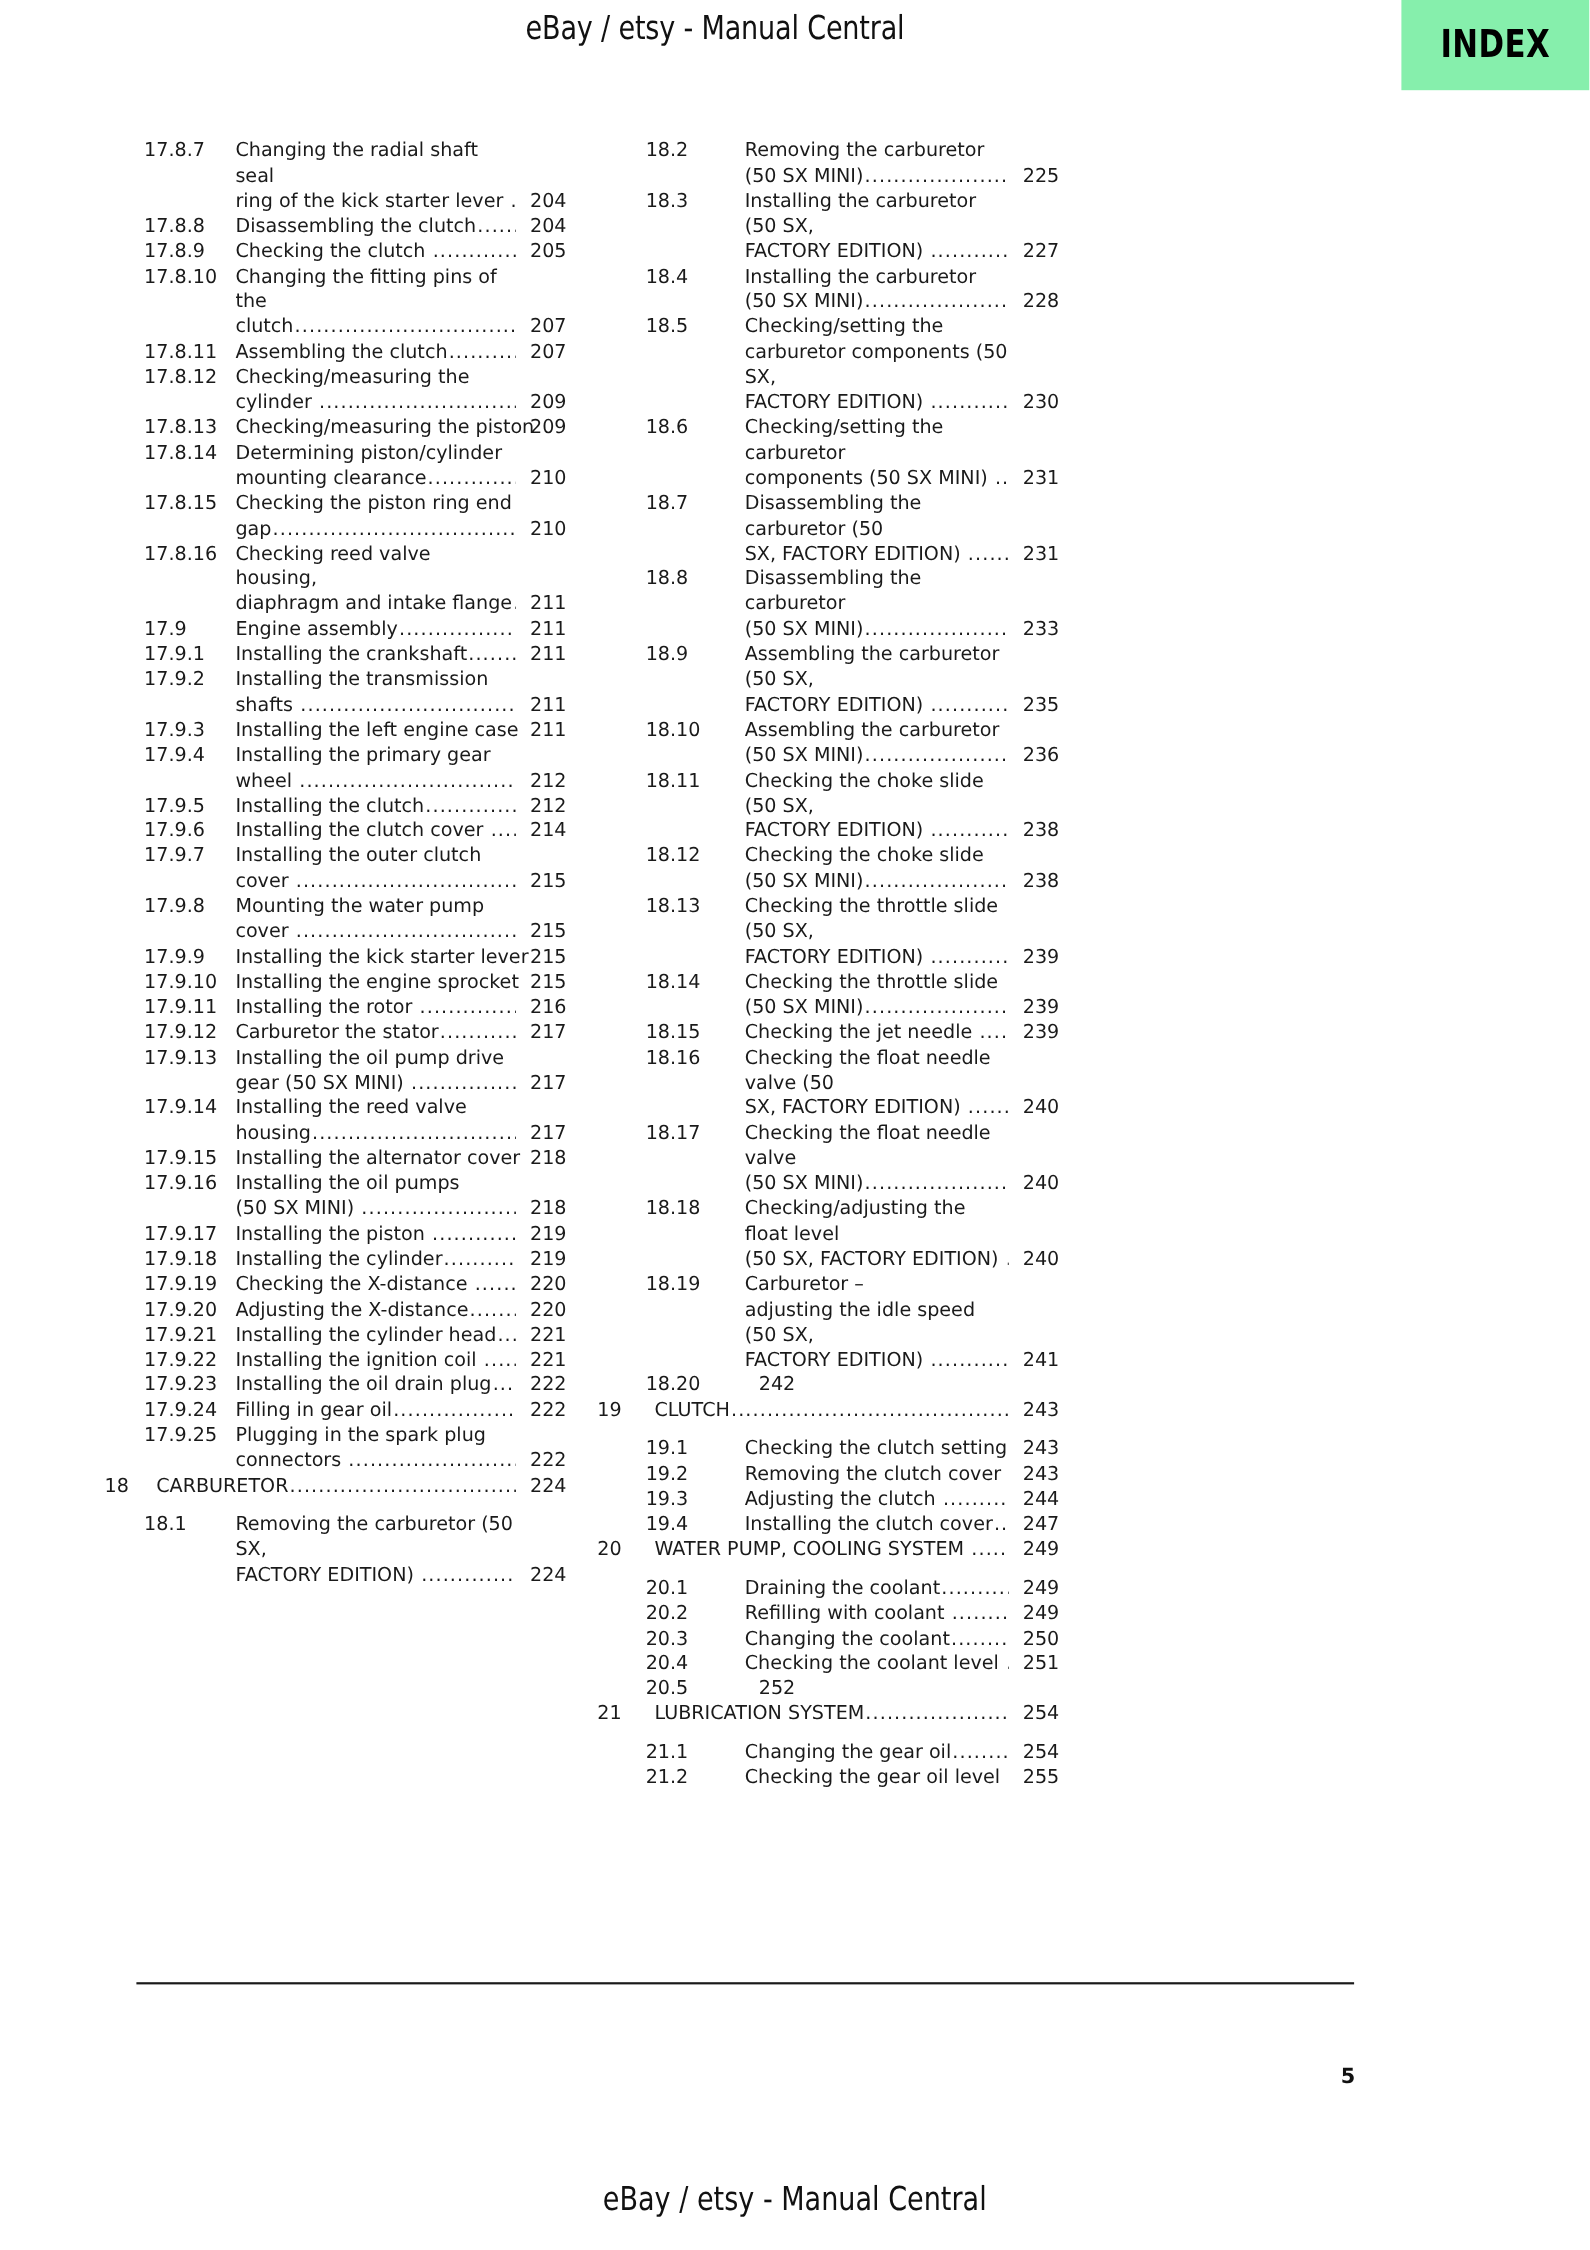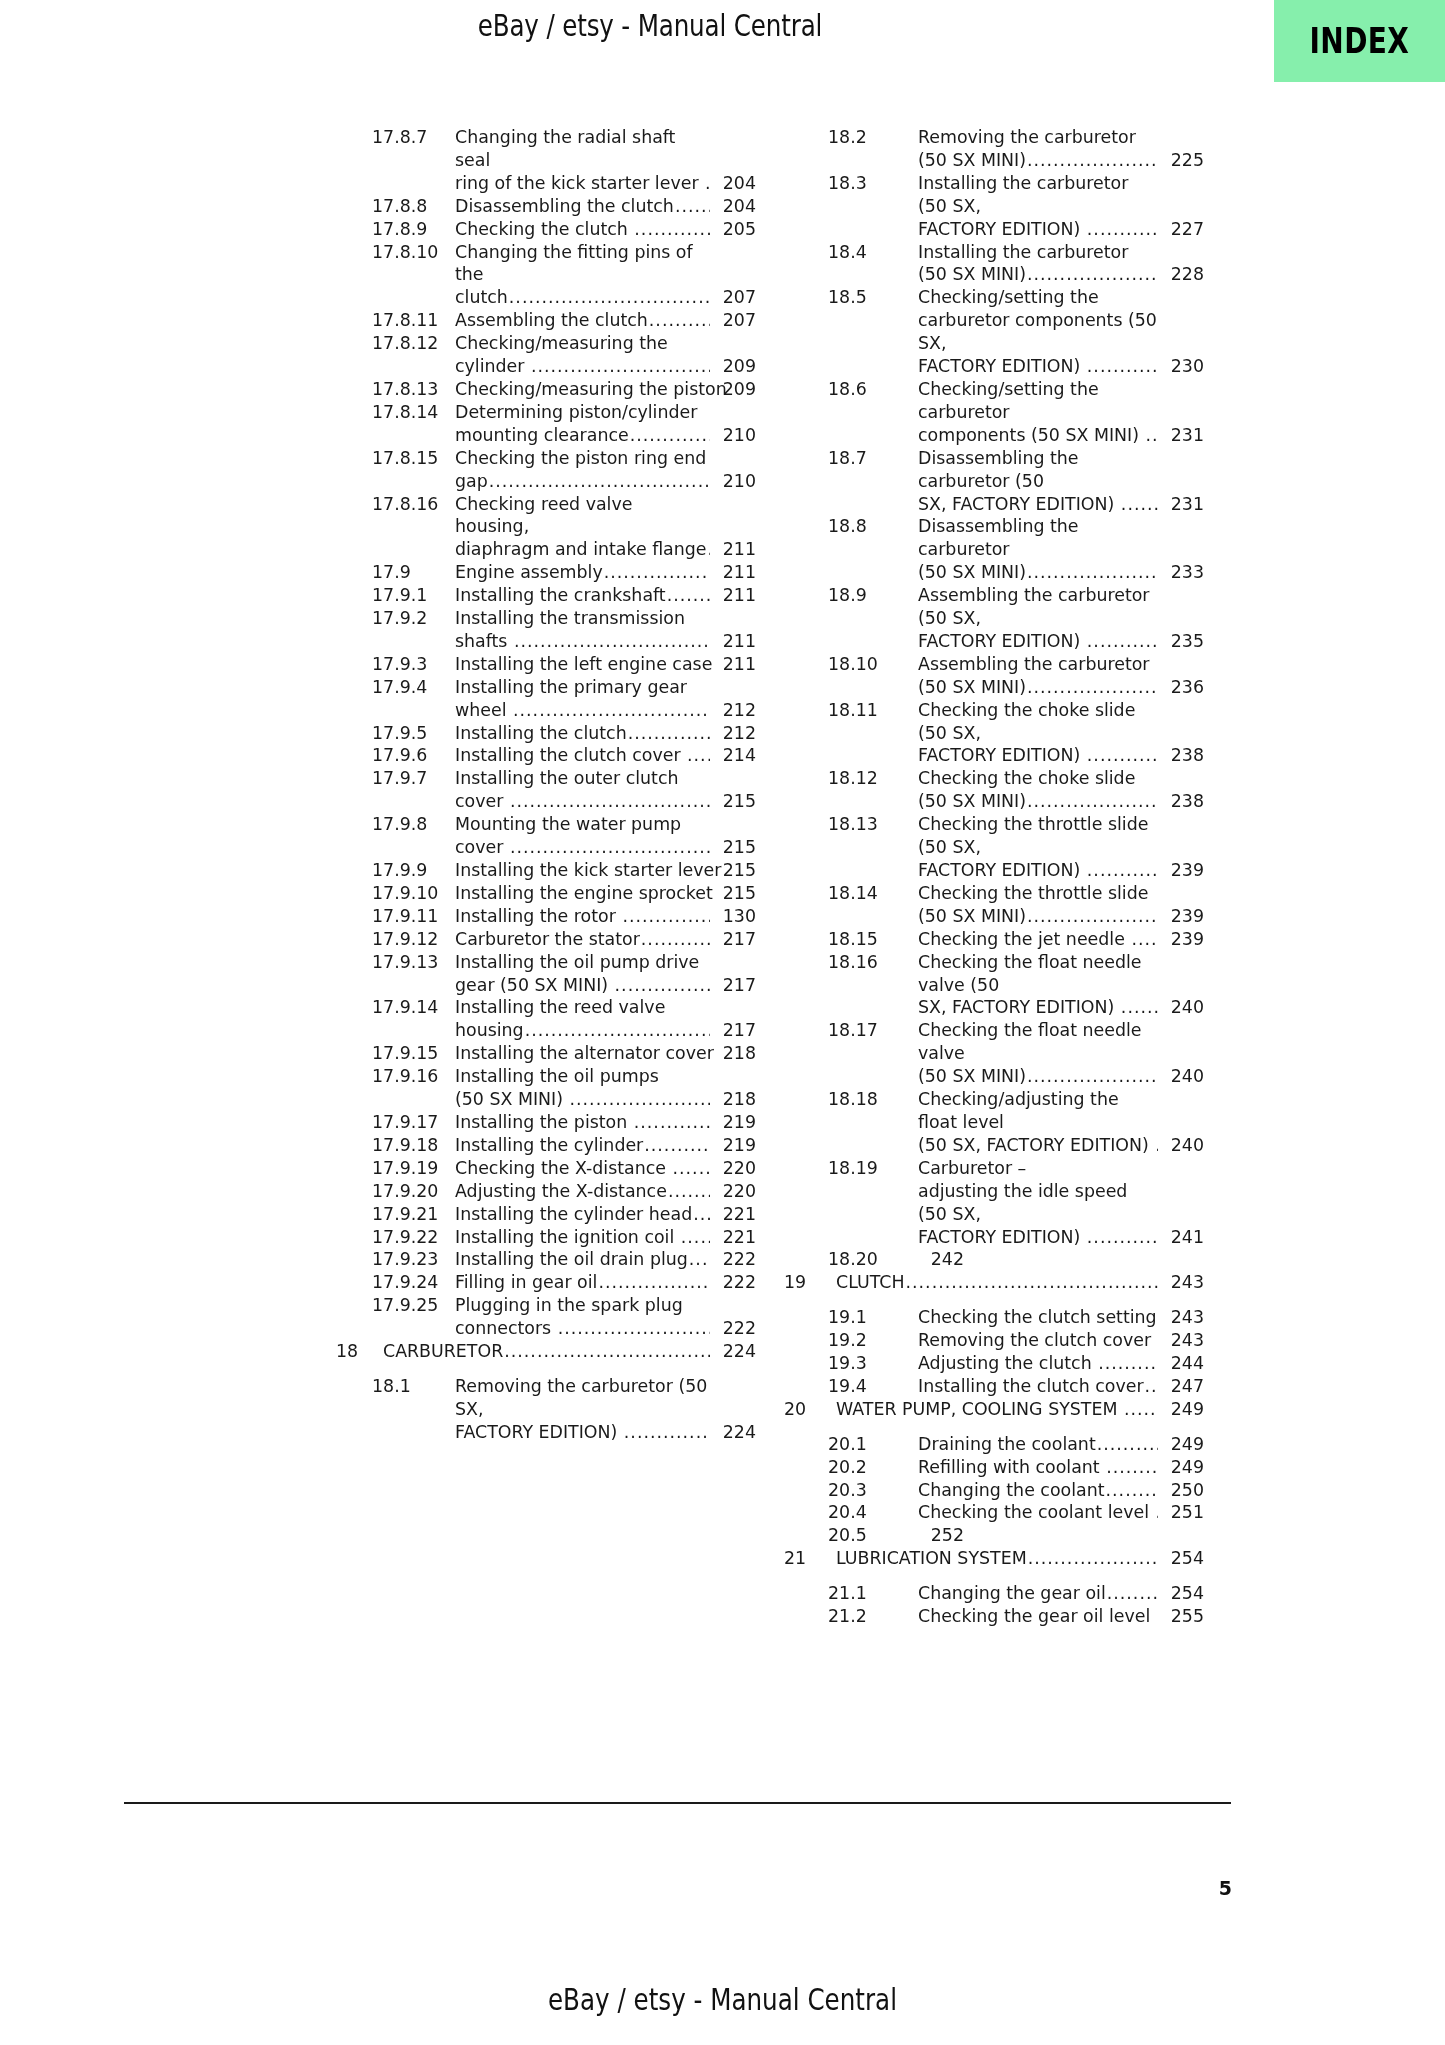--- a/index.html
+++ b/index.html
@@ -60,21 +60,20 @@
   
   .toc-body {
     position: absolute;
     top: 126px;
     left: 0;
     width: 1445px;
   }
   .columns {
     display: flex;
     width: 1445px;
-    justify-content: center;
   }
   .col {
     width: 420px;
     box-sizing: border-box;
   }
   .col-left { margin-left: 95px; }
   .col-right { margin-left: 28px; }
 
   
   .entry {
@@ -407,21 +406,21 @@
           <span class="pg">215</span>
         </div>
         <div class="entry lvl3">
           <span class="num">17.9.11</span>
           <span class="body">
             <span class="ln lead">
               <span class="txt">Installing the rotor </span>
               <span class="dots"></span>
             </span>
           </span>
-          <span class="pg">130</span>
+          <span class="pg">216</span>
         </div>
         <div class="entry lvl3">
           <span class="num">17.9.12</span>
           <span class="body">
             <span class="ln lead">
               <span class="txt">Carburetor the stator</span>
               <span class="dots"></span>
             </span>
           </span>
           <span class="pg">217</span>

